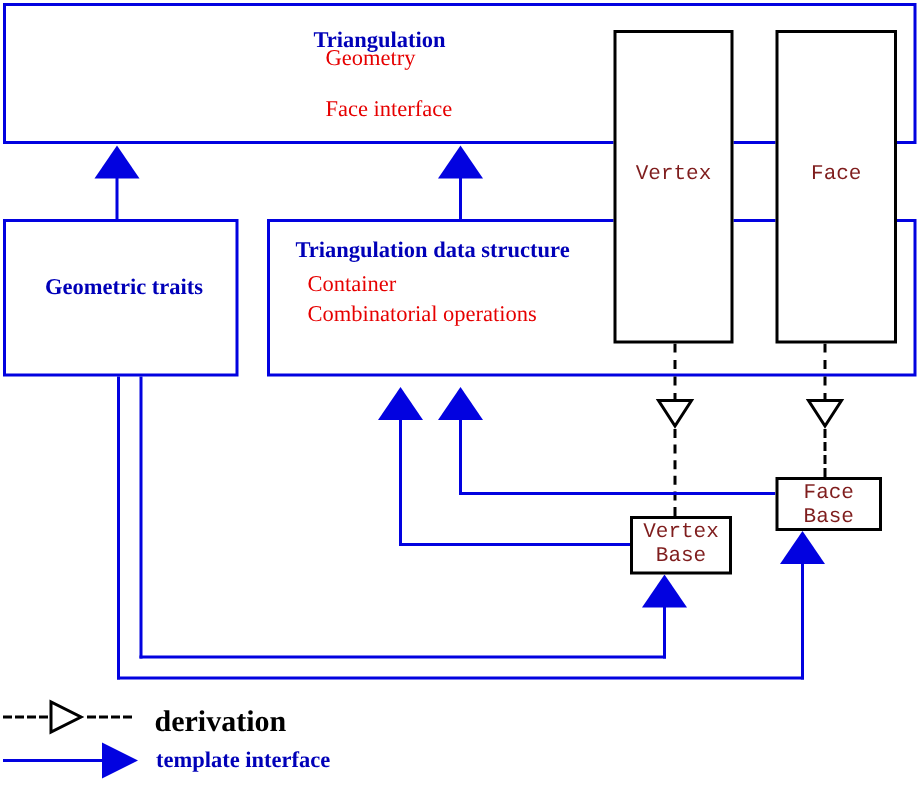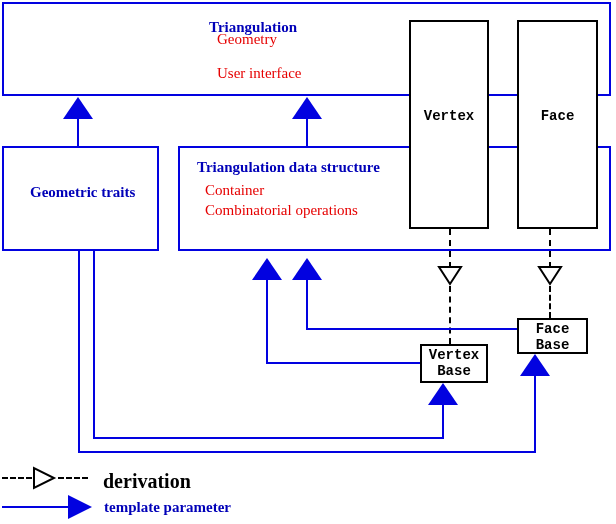--- a/index.html
+++ b/index.html
@@ -13,42 +13,42 @@
     position:relative;width:616px;height:524px;background:#ffffff;overflow:hidden;
     font-family:"Liberation Serif",serif;
   }
   .abs{position:absolute;}
   
   .bluebox{position:absolute;border:2px solid var(--line-blue);box-sizing:border-box;z-index:1;font-family:Liberation Serif, serif;}
   
   .blackbox{position:absolute;border:2px solid var(--line-black);box-sizing:border-box;background:#ffffff;z-index:5;}
   .title{color:var(--text-blue);font-weight:bold;font-size:15px;white-space:nowrap;line-height:15px;}
   .reditem{color:var(--text-red);font-size:15px;white-space:nowrap;line-height:15px;}
-  .mono{font-family:"Liberation Mono",monospace;font-size:14px;color:#000000;line-height:16px;font-weight:bold;}
+  .mono{font-family:"Liberation Mono",monospace;font-size:14px;color:#7f1d1d;line-height:16px;}
   .hline{position:absolute;height:2px;background:var(--line-blue);z-index:3;}
   .vline{position:absolute;width:2px;background:var(--line-blue);z-index:3;}
   .tri-up{position:absolute;width:0;height:0;border-left:15px solid transparent;
           border-right:15px solid transparent;border-bottom:22px solid var(--line-blue);z-index:4;}
   .dash-v{position:absolute;width:0;border-left:2px dashed var(--line-black);z-index:2;}
   .dash-h{position:absolute;height:0;border-top:2px dashed var(--line-black);z-index:2;}
   .opentri{position:absolute;z-index:4;}
   .leg-tri-right{position:absolute;width:0;height:0;border-top:12px solid transparent;
           border-bottom:12px solid transparent;border-left:24px solid var(--line-blue);z-index:4;}
   .leg-label-black{color:#000;font-weight:bold;font-size:20px;white-space:nowrap;}
   .leg-label-blue{color:var(--text-blue);font-weight:bold;font-size:15px;white-space:nowrap;}
 </style>
 </head>
 <body>
 
 <div id="diagram">
 
   <div class="bluebox" style="left:2px;top:2px;width:609px;height:94px;">
     <div class="abs title" style="left:205px;top:16px;">Triangulation</div>
     <div class="abs reditem" style="left:213px;top:28px;">Geometry</div>
-    <div class="abs reditem" style="left:213px;top:62px;">User interface</div>
+    <div class="abs reditem" style="left:213px;top:62px;">Face interface</div>
   </div>
 
   <div class="bluebox" style="left:178px;top:146px;width:433px;height:105px;">
     <div class="abs title" style="left:17px;top:12px;">Triangulation data structure</div>
     <div class="abs reditem" style="left:25px;top:35px;">Container</div>
     <div class="abs reditem" style="left:25px;top:55px;">Combinatorial operations</div>
   </div>
 
   <div class="bluebox" style="left:2px;top:146px;width:157px;height:105px;">
     <div class="abs title" style="left:26px;top:37px;">Geometric traits</div>
@@ -113,16 +113,16 @@
   <div>
     <div class="dash-h" style="left:2px;top:477px;width:30px;"></div>
     <svg class="opentri" style="left:32px;top:466px;" width="25" height="24">
       <polygon points="2,2 2,22 22,12" fill="#ffffff" stroke="#000000" stroke-width="2"></polygon>
     </svg>
     <div class="dash-h" style="left:58px;top:477px;width:30px;"></div>
     <div class="abs leg-label-black" style="left:103px;top:470px;">derivation</div>
 
     <div class="hline" style="left:2px;top:506px;width:66px;"></div>
     <div class="leg-tri-right" style="left:68px;top:495px;"></div>
-    <div class="abs leg-label-blue" style="left:104px;top:499px;">template parameter</div>
+    <div class="abs leg-label-blue" style="left:104px;top:499px;">template interface</div>
   </div>
 
 </div>
 
 </body></html>

